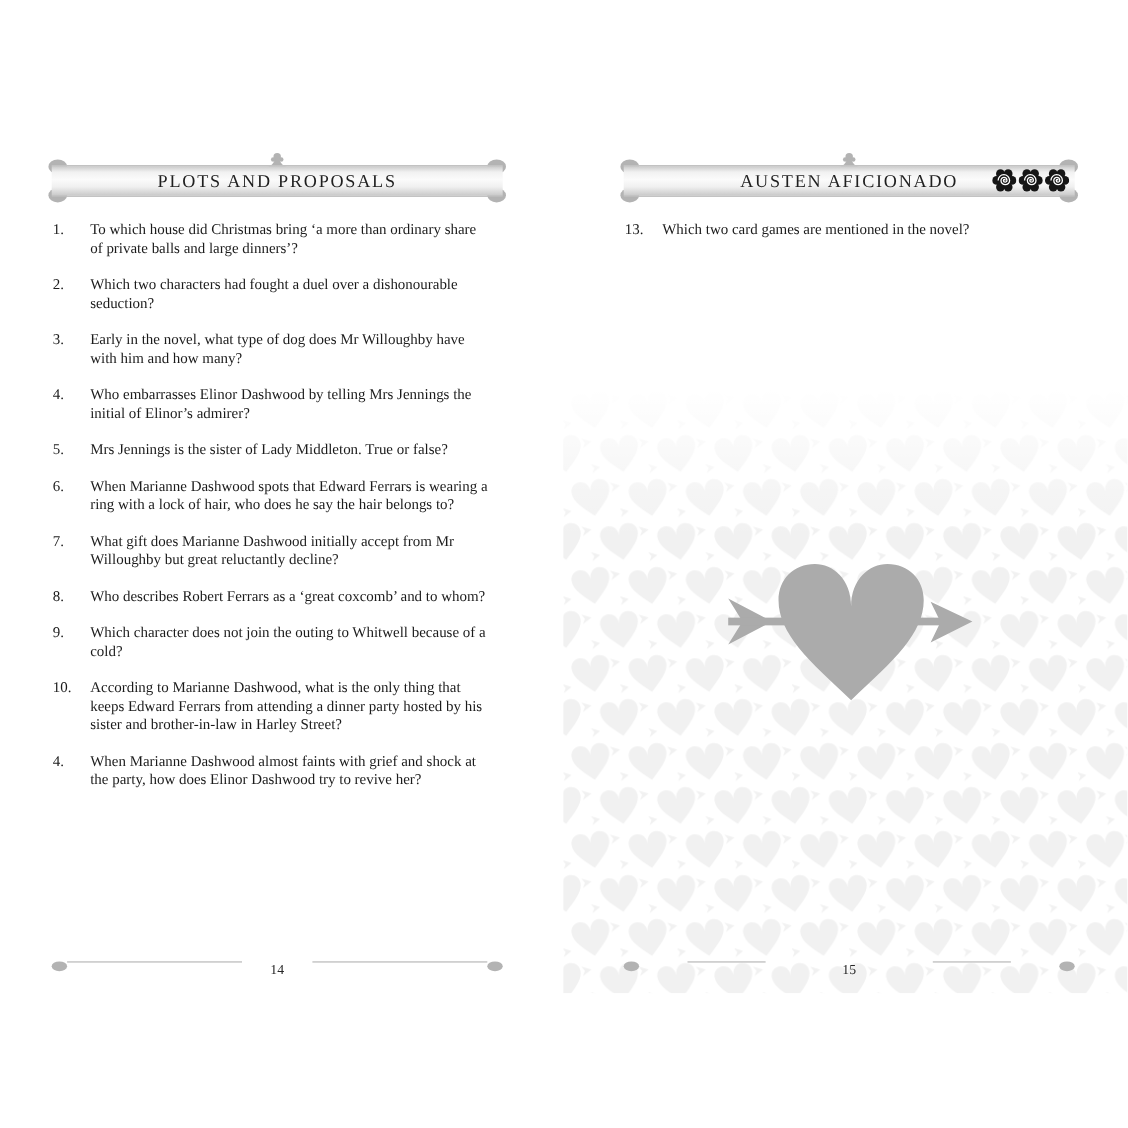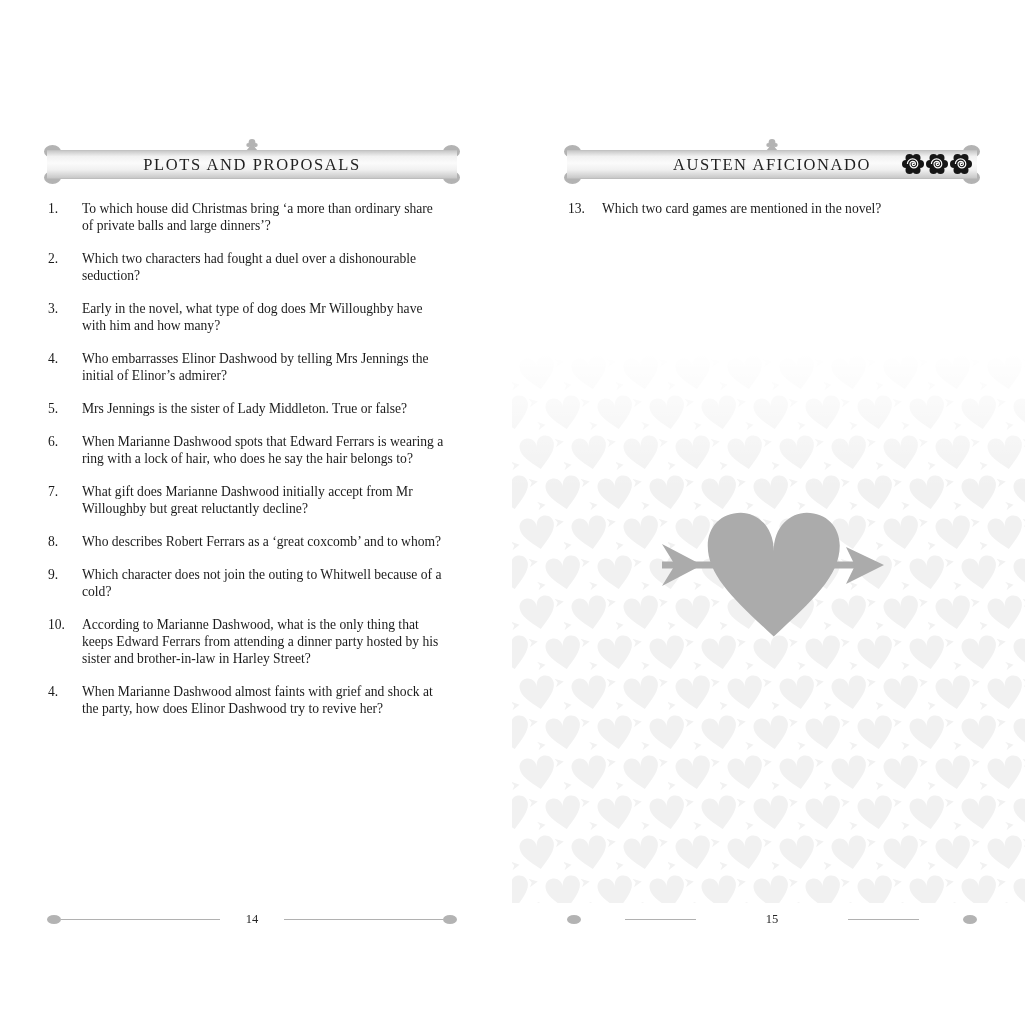--- a/index.html
+++ b/index.html
@@ -38,22 +38,22 @@
 
   
   .questions{position:absolute;top:200px;left:48px;width:398px;z-index:2;
     list-style:none;margin:0;padding:0;}
   .page.right .questions{left:56px;width:400px;font-family:Liberation Serif, serif;}
   .questions li{display:flex;margin:0 0 16px 0;font-size:13.6px;line-height:17px;}
   .qnum{flex:0 0 21px;}
   .qtext{flex:1;margin-left:13px;}
 
   
-  .footer{position:absolute;top:912px;left:47px;width:410px;height:14px;
-    display:flex;align-items:center;z-index:3;}
+  .footer{position:absolute;top:874px;left:47px;width:410px;height:14px;
+    display:flex;z-index:3;}
   .page.right .footer{left:55px;gap:44px;}
   .fdot{width:14px;height:9px;border-radius:50%;background:#b3b3b3;}
   .fline{flex:1;height:1px;background:#b1b1b1;}
   .pnum{padding:0 26px;font-size:12.5px;color:#272727;line-height:14px;}
 
   
   .heart-pattern{position:absolute;top:353px;left:0;z-index:0;}
   .pattern-fade{position:absolute;top:353px;left:0;width:513px;height:135px;z-index:0;
     background:linear-gradient(to bottom,#ffffff 0%,rgba(255,255,255,0) 100%);}
   .heart-graphic{position:absolute;top:488px;left:128px;z-index:1;}

